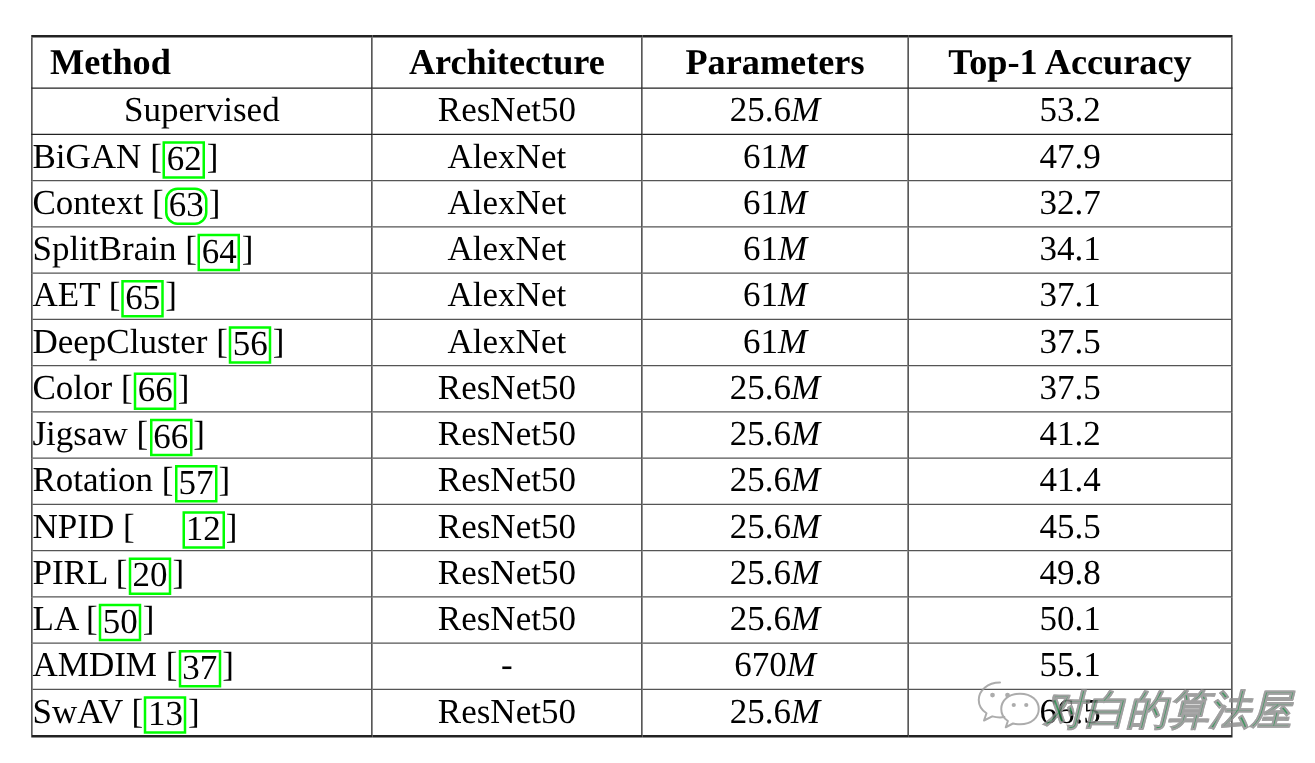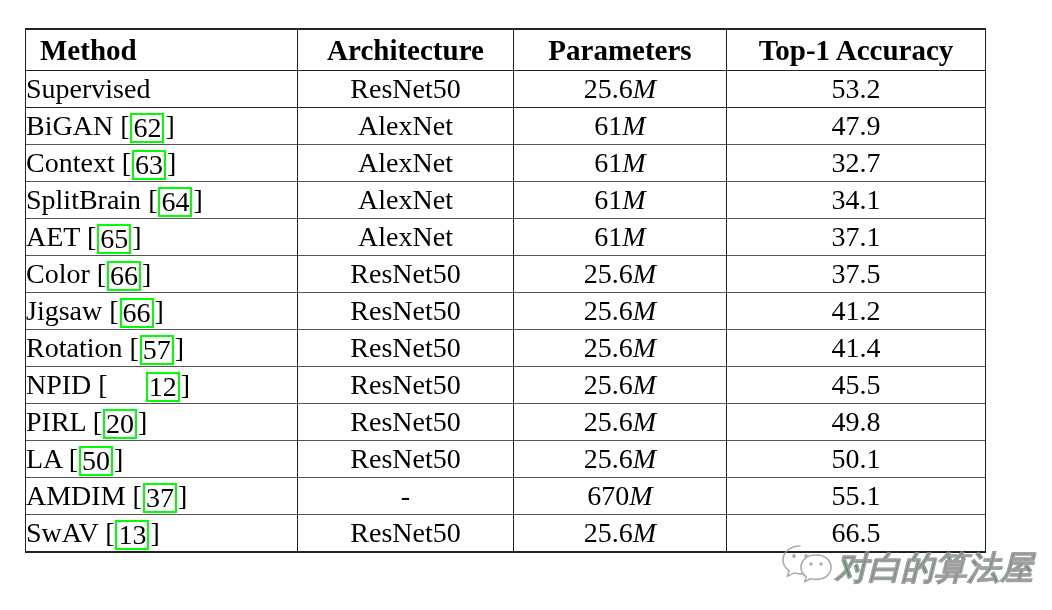--- a/index.html
+++ b/index.html
@@ -70,20 +70,21 @@
   }
   table.paper-table thead th.h-center {
     text-align: center;
   }
 
   table.paper-table tbody tr td {
     border-top: 1.1px solid #555555;
   }
   table.paper-table tbody tr:first-child td {
     border-top: none;
+    text-align: center;
   }
   table.paper-table tbody tr.row-first td {
     border-bottom: 1.6px solid #222222;
   }
   table.paper-table tbody tr:last-child td {
     border-bottom: 2.6px solid #222222;
   }
 
   td.cell-method {
     text-align: left;
@@ -170,36 +171,42 @@
             <td class="cell-center"><span>25.6</span><span class="param-m">M</span></td>
             <td class="cell-center">53.2</td>
           </tr>
           <tr>
             <td class="cell-method"><span>BiGAN</span> <span class="bracket">[</span><span class="cite-box" style="border-color: rgb(0, 255, 0);">62</span><span class="bracket">]</span></td>
             <td class="cell-center">AlexNet</td>
             <td class="cell-center"><span>61</span><span class="param-m">M</span></td>
             <td class="cell-center">47.9</td>
           </tr>
           <tr>
-            <td class="cell-method"><span>Context</span> <span class="bracket">[</span><span class="cite-box" style="border-color: rgb(0, 255, 0);">63</span><span class="bracket">]</span></td>
+            <td class="cell-method"><span>Context</span> <span class="bracket">[</span><span class="cite-box" style="border-color: rgb(0, 255, 0); border-radius: 10px;">63</span><span class="bracket">]</span></td>
             <td class="cell-center">AlexNet</td>
             <td class="cell-center"><span>61</span><span class="param-m">M</span></td>
             <td class="cell-center">32.7</td>
           </tr>
           <tr>
             <td class="cell-method"><span>SplitBrain</span> <span class="bracket">[</span><span class="cite-box" style="border-color: rgb(0, 255, 0);">64</span><span class="bracket">]</span></td>
             <td class="cell-center">AlexNet</td>
             <td class="cell-center"><span>61</span><span class="param-m">M</span></td>
             <td class="cell-center">34.1</td>
           </tr>
           <tr>
             <td class="cell-method"><span>AET</span> <span class="bracket">[</span><span class="cite-box" style="border-color: rgb(0, 255, 0);">65</span><span class="bracket">]</span></td>
             <td class="cell-center">AlexNet</td>
             <td class="cell-center"><span>61</span><span class="param-m">M</span></td>
             <td class="cell-center">37.1</td>
+          </tr>
+          <tr>
+            <td class="cell-method"><span>DeepCluster</span> <span class="bracket">[</span><span class="cite-box" style="border-color: rgb(0, 255, 0);">56</span><span class="bracket">]</span></td>
+            <td class="cell-center">AlexNet</td>
+            <td class="cell-center"><span>61</span><span class="param-m">M</span></td>
+            <td class="cell-center">37.5</td>
           </tr>
           <tr>
             <td class="cell-method"><span>Color</span> <span class="bracket">[</span><span class="cite-box" style="border-color: rgb(0, 255, 0);">66</span><span class="bracket">]</span></td>
             <td class="cell-center">ResNet50</td>
             <td class="cell-center"><span>25.6</span><span class="param-m">M</span></td>
             <td class="cell-center">37.5</td>
           </tr>
           <tr>
             <td class="cell-method"><span>Jigsaw</span> <span class="bracket">[</span><span class="cite-box" style="border-color: rgb(0, 255, 0);">66</span><span class="bracket">]</span></td>
             <td class="cell-center">ResNet50</td>

